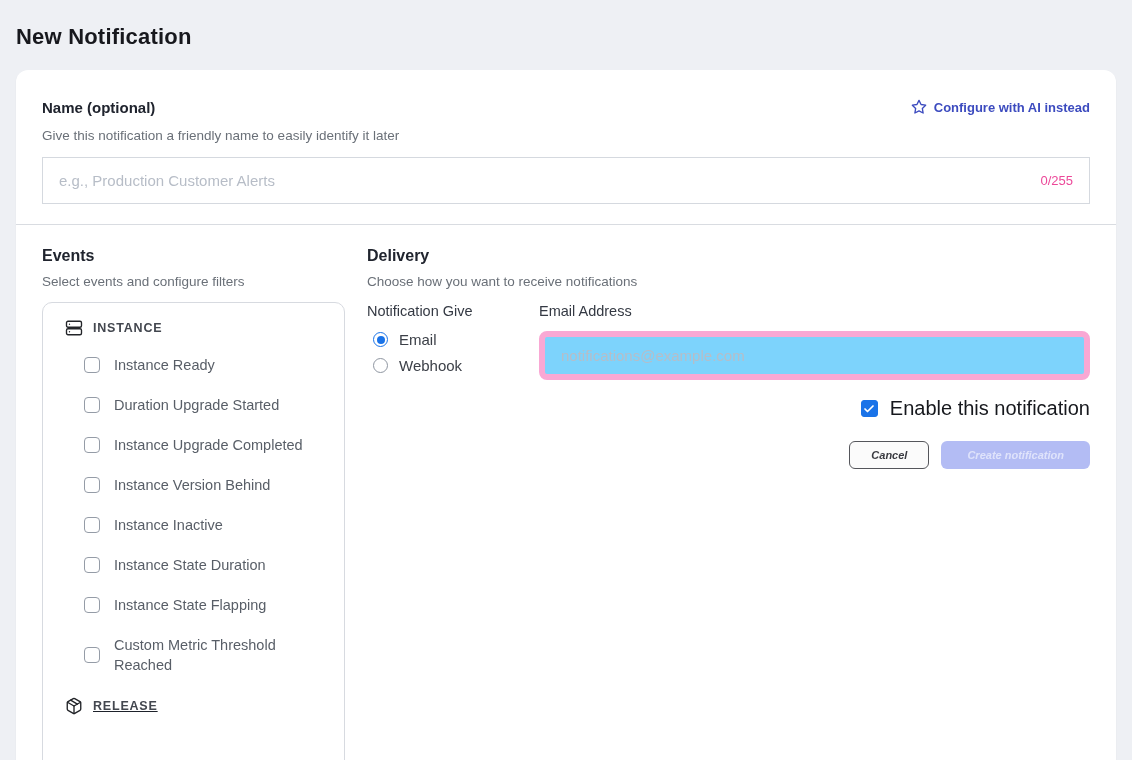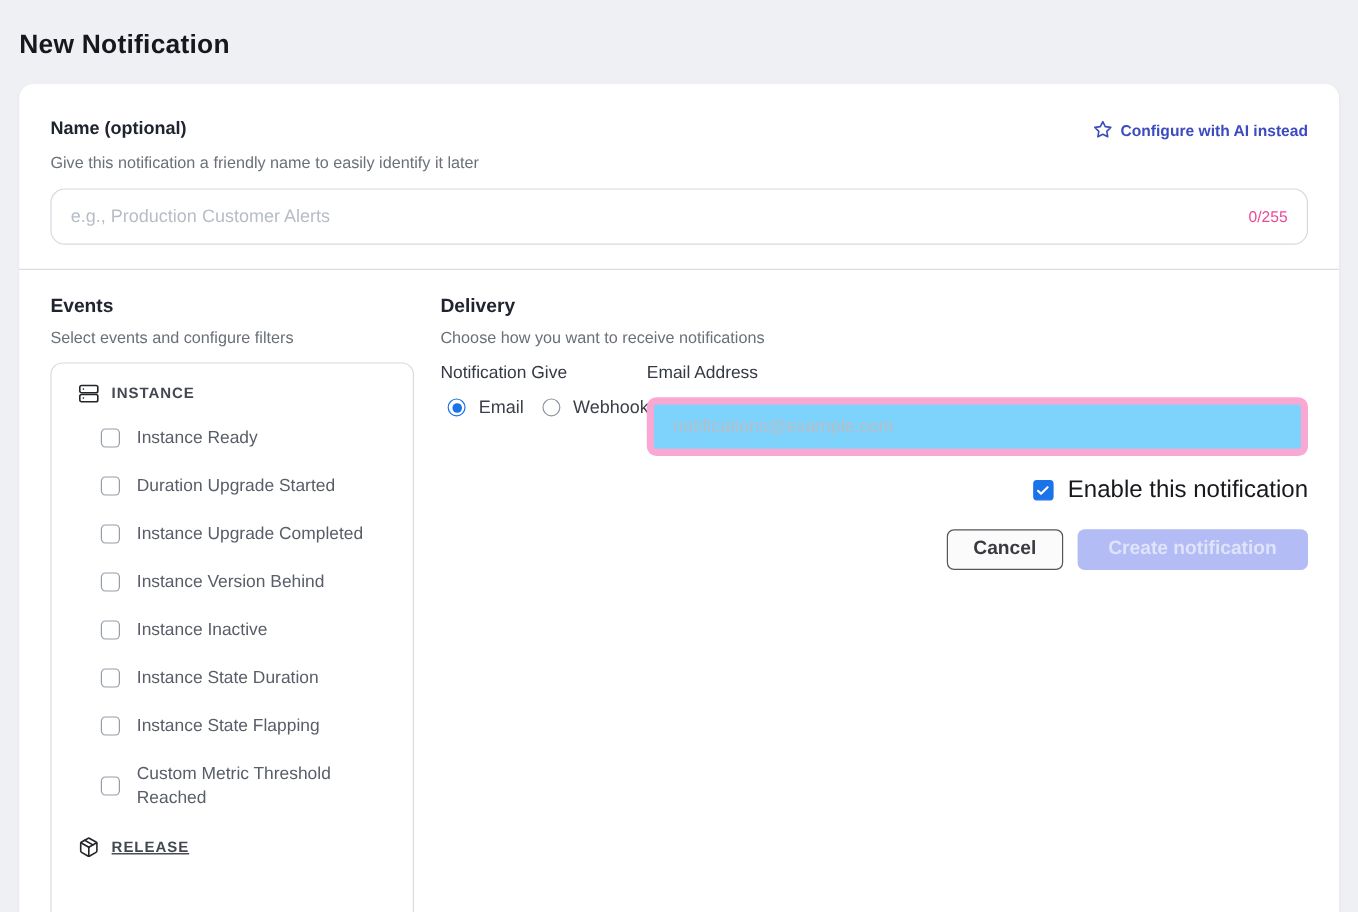--- a/index.html
+++ b/index.html
@@ -18,32 +18,32 @@
   }
   .card {
     margin: 0 16px;
     background: #ffffff;
     border-radius: 12px;
     box-shadow: 0 1px 2px rgba(16,24,40,.05);
     height: 820px;
   }
   
   .name-section { padding: 29px 26px 20px; }
-  .name-header-row { display: flex; justify-content: space-between; align-items: flex-end; }
+  .name-header-row { display: flex; justify-content: space-between; align-items: flex-start; }
   .field-label-lg { font-size: 15px; font-weight: 700; color: #20242e; }
   .ai-link {
     display: flex; align-items: center; gap: 7px;
     color: #3c4bbf; font-size: 13px; font-weight: 600; cursor: pointer;
   }
   .ai-link svg { display: block; }
   .section-desc { margin-top: 12px; font-size: 13.5px; color: #6a7078; }
   .name-input-wrap {
     margin-top: 14px;
     display: flex; align-items: center;
-    border: 1px solid #d5d9df; border-radius: 12px;
+    border: 1px solid #d5d9df; border-radius: 0;
     height: 47px; padding: 0 16px; background: #fff;
   }
   .name-input-wrap input {
     flex: 1; border: none; outline: none;
     font-size: 15px; color: #20242e; background: transparent;
     font-family: "Liberation Sans", sans-serif;
   }
   input::placeholder { color: #b7bdc7; }
   .char-counter { font-size: 13px; color: #ec4899; margin-left: 12px; }
   .divider { border-top: 1px solid #d9dce1; }
@@ -77,21 +77,21 @@
   .checkbox {
     width: 16px; height: 16px; flex-shrink: 0;
     border: 1.5px solid #959ca7; border-radius: 4px; background: #fff;
   }
   .event-label { font-size: 14.5px; line-height: 20px; color: #585e67; max-width: 195px; }
   
   .delivery-col { flex: 1; }
   .delivery-grid { margin-top: 14px; display: flex; }
   .type-col { width: 172px; flex-shrink: 0; }
   .field-label { font-size: 14.5px; color: #343943; }
-  .radio-list { margin-top: 12px; display: flex; flex-direction: row; gap: 9px; }
+  .radio-list { margin-top: 12px; display: flex; flex-direction: column; gap: 9px; }
   .radio-row { display: flex; align-items: center; gap: 11px; cursor: pointer; padding-left: 6px; }
   .radio {
     width: 15px; height: 15px; border-radius: 50%;
     border: 1.5px solid #8f96a1; background: #fff; position: relative; flex-shrink: 0;
   }
   .radio.selected { border-color: #1a73e8; }
   .radio.selected::after {
     content: ""; position: absolute; inset: 2.5px;
     border-radius: 50%; background: #1a73e8;
   }
@@ -116,23 +116,24 @@
     width: 17px; height: 17px; border-radius: 3px;
     border: 1.5px solid #959ca7; background: #fff;
     display: flex; align-items: center; justify-content: center;
   }
   .checkbox-filled.checked { background: #1a73e8; border-color: #1a73e8; }
   .checkbox-filled .check-icon { display: none; }
   .checkbox-filled.checked .check-icon { display: block; line-height: 0; }
   .enable-label { font-size: 20px; color: #16181d; }
   .buttons-row { margin-top: 21px; display: flex; justify-content: flex-end; gap: 12px; }
   .btn {
-    border-radius: 6px; font-size: 16px; font-weight: 700;
+    border-radius: 6px; font-size: 11px; font-weight: 700;
     padding: 7px 21px; cursor: pointer;
     font-family: "Liberation Sans", sans-serif;
+    font-style: italic;
   }
   .btn-cancel {
     background: #fbfbfb; border: 1px solid #55565b; color: #3a3b41;
   }
   .btn-create {
     background: #b3bcf4; border: none; color: #dfe3fb; padding: 8px 26px;
   }
 </style>
 </head>
 <body>

